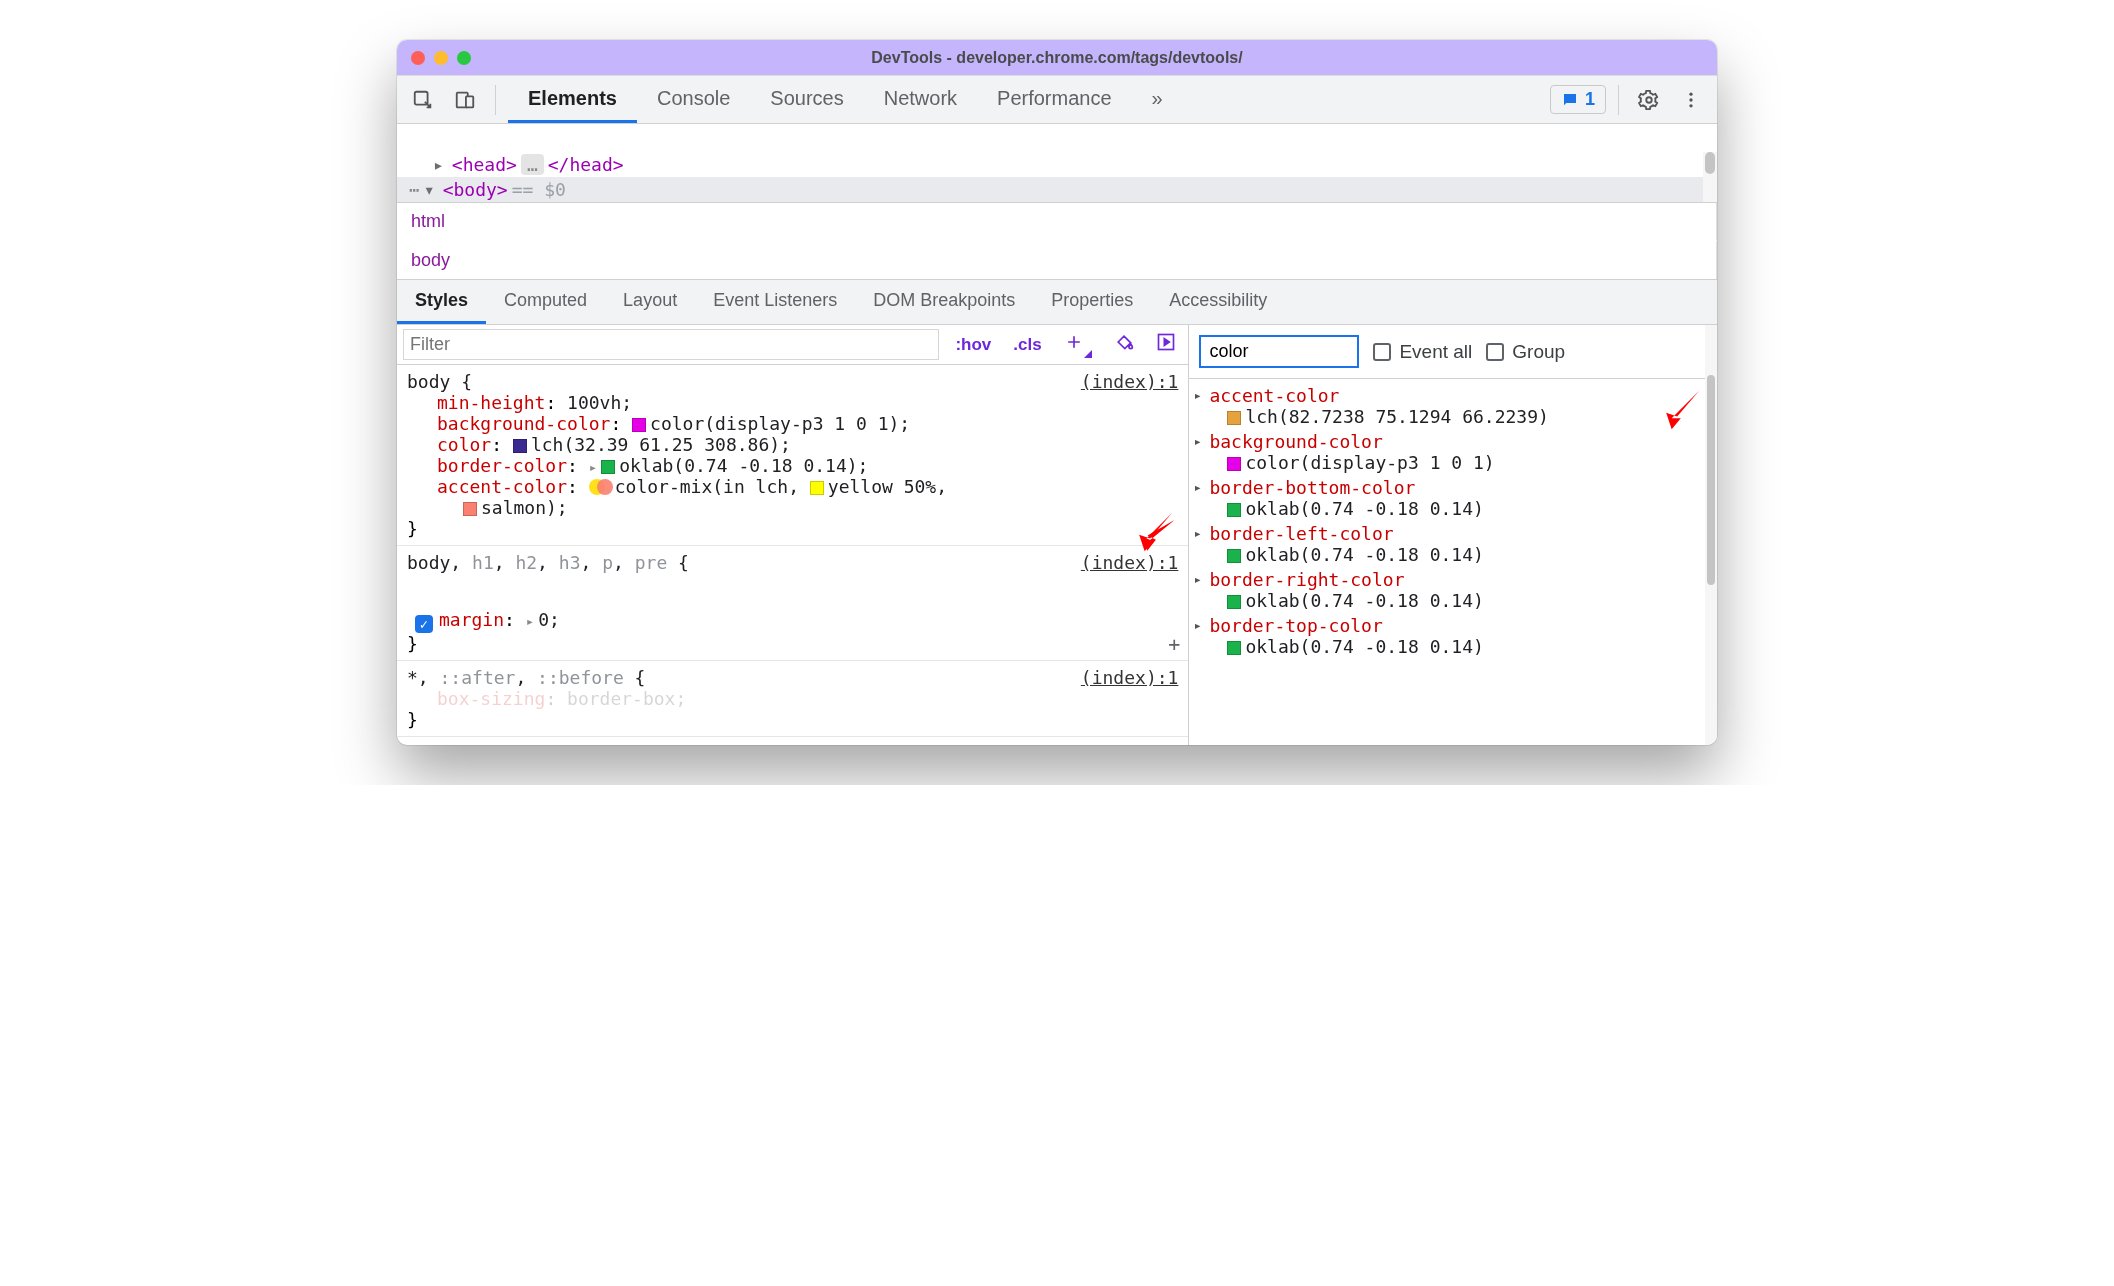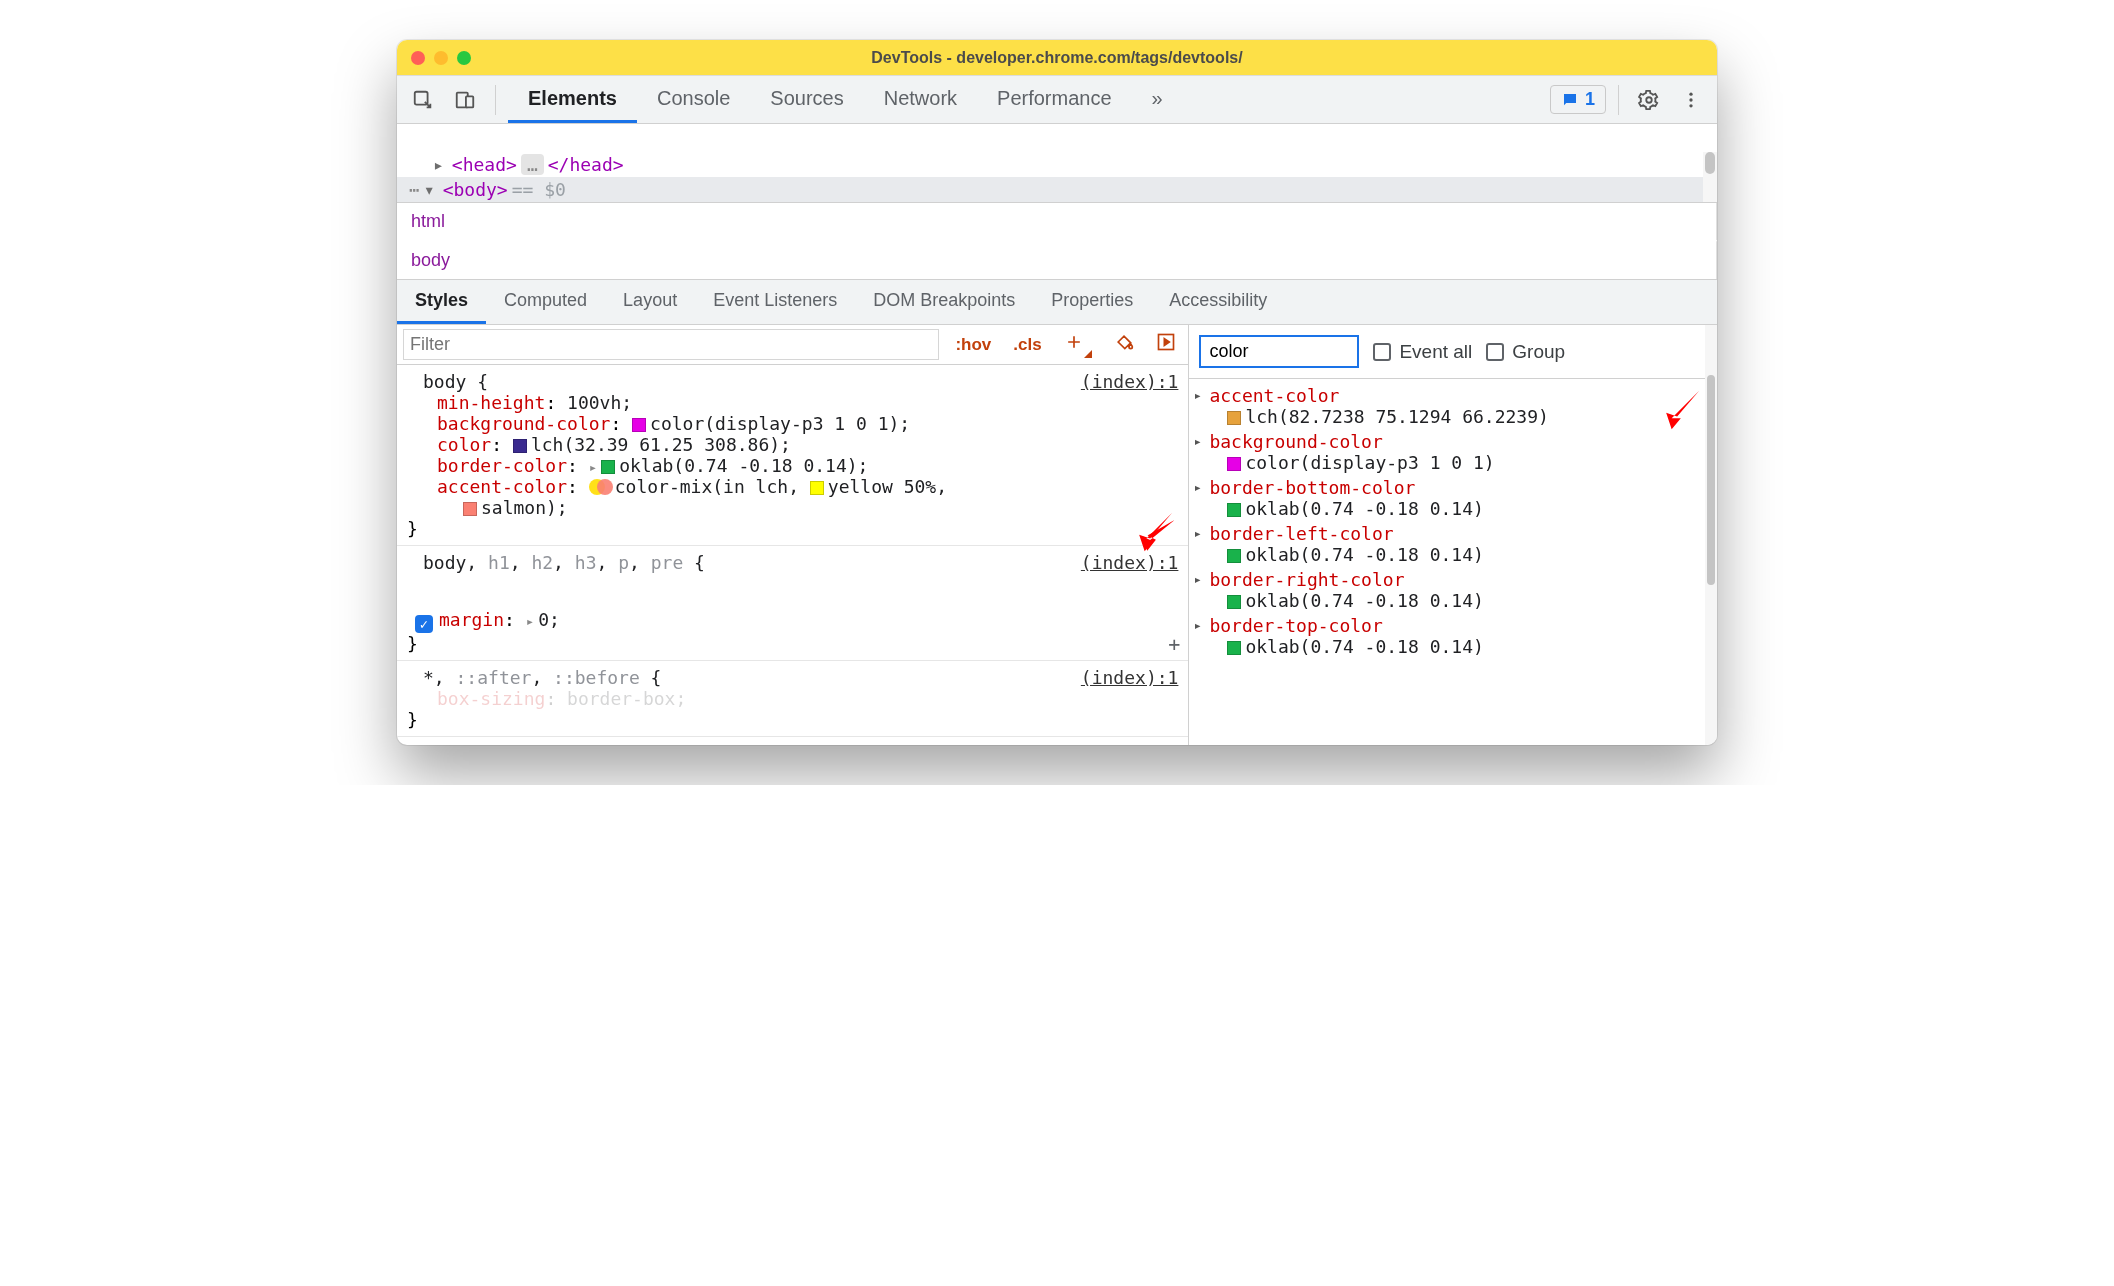--- a/index.html
+++ b/index.html
@@ -17,21 +17,21 @@
     background: #fff;
     border-radius: 10px;
     box-shadow: 0 30px 60px rgba(0,0,0,0.35), 0 0 0 1px rgba(0,0,0,0.08);
     overflow: hidden;
     font-size: 18px;
     position: relative;
   }
   
   .titlebar {
     height: 36px;
-    background: #fde047;
+    background: #c4b5fd;
     display: flex;
     align-items: center;
     position: relative;
     border-bottom: 1px solid #dcdcdc;
   }
   .traffic { display: flex; gap: 9px; position: absolute; left: 14px; }
   .traffic span { width: 14px; height: 14px; border-radius: 50%; display: block; }
   .tl-close { background: #ff5f57; }
   .tl-min { background: #febc2e; }
   .tl-max { background: #28c840; }
@@ -94,25 +94,25 @@
   .scrollbar-right { width: 12px; background: #f6f6f6; position: absolute; top:0; right:0; bottom:0;}
   .scrollbar-right .thumb{ position:absolute; left:2px; width:8px; background:#c4c4c4; border-radius:4px;}
 
   
   .styles-bar {
     display: flex; align-items: center; border-bottom: 1px solid #d0d0d0; padding: 4px 6px; gap: 10px;
   }
   .filter-input {
     flex: 1; font-size: 18px; padding: 4px 6px; border: 1px solid #d6d6d6; background: #fff; color: #333;
   }
-  .styles-bar .toolbtn { color: #c2410c; font-size: 17px; padding: 2px 6px; cursor: pointer;}
+  .styles-bar .toolbtn { color: #6d28d9; font-size: 17px; padding: 2px 6px; cursor: pointer;}
   .styles-body { flex: 1; overflow: hidden; font-family: Menlo, Consolas, monospace; font-size: 18px; }
   .rule { border-bottom: 1px solid #e6e6e6; padding: 6px 10px 6px 10px; position: relative; }
   .rule .src { float: right; color: #333; text-decoration: underline; font-family: Menlo, monospace; }
-  .sel { color: #202124; margin-left: 16px; }
+  .sel { color: #202124; }
   .sel .dim { color: #909399; }
   .prop { padding-left: 30px; }
   .prop-name { color: #c80000; }
   .prop-val { color: #202124; }
   .swatch { display: inline-block; width: 14px; height: 14px; border: 1px solid rgba(0,0,0,0.2); vertical-align: -2px; margin-right: 4px; }
   .circles { display:inline-block; width:22px; height:16px; position:relative; vertical-align:-2px; margin-right:4px;}
   .circles .c1{position:absolute;left:0;top:0;width:16px;height:16px;border-radius:50%;background:#ffdd00;opacity:0.9;}
   .circles .c2{position:absolute;left:8px;top:0;width:16px;height:16px;border-radius:50%;background:#fa8072;opacity:0.9;}
   .mini-arrow::before { content:"▸"; color:#888; font-size:14px; margin-right:4px;}
   .checkbox { width:18px; height:18px; border-radius:4px; background:#1a73e8; display:inline-flex; align-items:center; justify-content:center; vertical-align:-3px; margin-right:6px; color:#fff; font-size:14px;}

